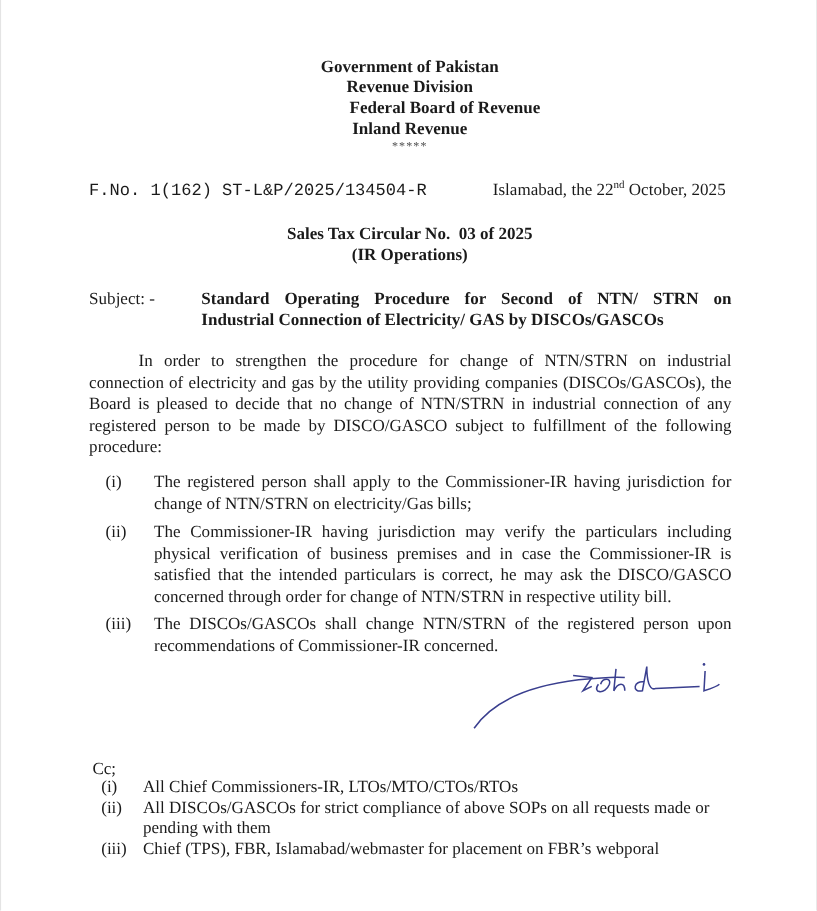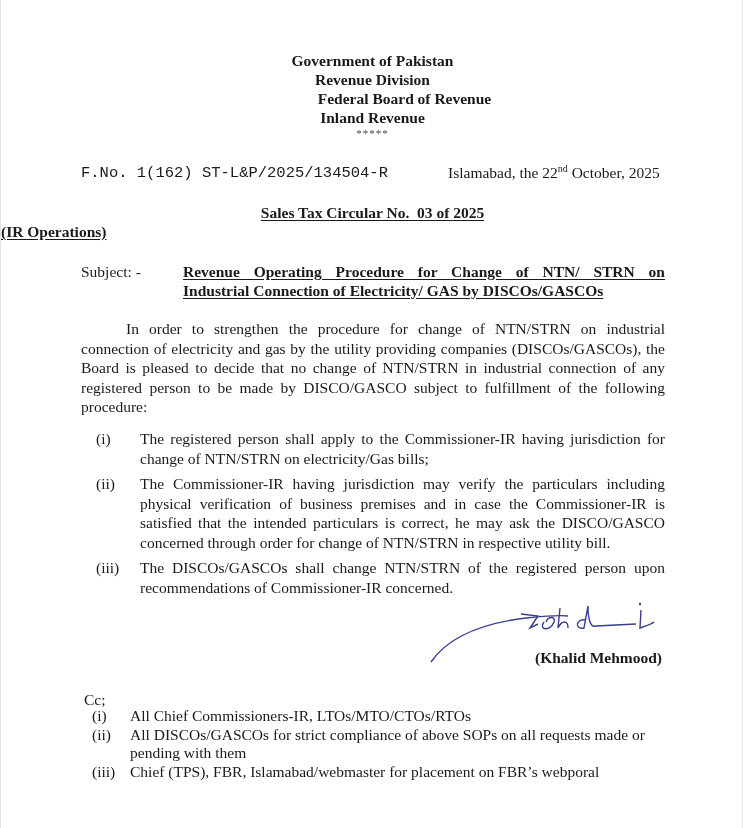--- a/index.html
+++ b/index.html
@@ -8,21 +8,21 @@
     background: #ffffff;
     font-family: "Liberation Serif", "DejaVu Serif", serif;
     color: #1a1a1a;
     position: relative;
   }
   .page { position: absolute; left: 0; top: 0; width: 743px; height: 828px; border-left: 1px solid #e4e4e4; border-right: 1px solid #e4e4e4; box-sizing: border-box; }
   .abs { position: absolute; }
   .hdr { left: 0; width: 743px; text-align: center; font-weight: bold; font-size: 15.5px; line-height: 19px; }
   .stars { left: 0; width: 743px; text-align: center; font-size: 11px; letter-spacing: 1px; color: #444; }
   .t15 { font-size: 15.5px; line-height: 20px; }
-  .u { text-decoration: underline; text-underline-offset: 2px; }
+  .u { text-underline-offset: 2px; }
   .b { font-weight: bold; }
   .just { text-align: justify; }
   .just-last { text-align: justify; text-align-last: justify; }
   sup { font-size: 10px; line-height: 0; vertical-align: super; }
   .item { display: flex; }
   .item .num { width: 44px; flex: none; }
   .item .txt { flex: 1; }
   .sig-svg { position: absolute; left: 425px; top: 600px; width: 260px; height: 70px; }
 </style>
 </head>
@@ -33,24 +33,24 @@
   <div class="abs hdr" style="top:51px;">Government of Pakistan</div>
   <div class="abs hdr" style="top:70px;">Revenue Division</div>
   <div class="abs hdr" style="top:89px;padding-left:32px;">Federal Board of Revenue</div>
   <div class="abs hdr" style="top:108px;">Inland Revenue</div>
   <div class="abs stars" style="top:127px;">*****</div>
 
   <div class="abs t15" style="left:80px; top:163px;font-family:Liberation Mono, monospace;">F.No. 1(162) ST-L&amp;P/2025/134504-R</div>
   <div class="abs t15" style="left:447px; top:163px; white-space:nowrap;"><span>Islamabad, the 22</span><sup>nd</sup><span> October, 2025</span></div>
 
   <div class="abs t15 b u" style="left:0; width:743px; text-align:center; top:203px; white-space:pre;">Sales Tax Circular No.  03 of 2025</div>
-  <div class="abs t15 b u" style="left:0; width:743px; text-align:left; top:222px;">(IR Operations)</div>
+  <div class="abs t15 b u" style="left:0; width:743px; text-align:center; top:222px;">(IR Operations)</div>
 
   <div class="abs t15" style="left:80px; top:262px;">Subject: -</div>
-  <div class="abs t15 b u just-last" style="left:182px; width:482px; top:262px;">Revenue Operating Procedure for Change of NTN/ STRN on</div>
+  <div class="abs t15 b u just-last" style="left:182px; width:482px; top:262px;">Standard Operating Procedure for Second of NTN/ STRN on</div>
   <div class="abs t15 b u" style="left:182px; top:281px;">Industrial Connection of Electricity/ GAS by DISCOs/GASCOs</div>
 
   <div class="abs t15 just" style="left:80px; width:584px; top:319px; text-indent:45px; line-height:19.5px;">In order to strengthen the procedure for change of NTN/STRN on industrial connection of electricity and gas by the utility providing companies (DISCOs/GASCOs), the Board is pleased to decide that no change of NTN/STRN in industrial connection of any registered person to be made by DISCO/GASCO subject to fulfillment of the following procedure:</div>
 
   <div class="abs t15" style="left:95px; width:569px; top:429px; line-height:19.5px;">
     <div class="item" style="margin-bottom:6px;">
       <span class="num">(i)</span>
       <span class="txt just">The registered person shall apply to the Commissioner-IR having jurisdiction for change of NTN/STRN on electricity/Gas bills;</span>
     </div>
     <div class="item" style="margin-bottom:6px;">
@@ -65,21 +65,20 @@
 
   <svg class="sig-svg" viewBox="0 0 260 70">
     <path d="M5 62 C 20 40, 50 24, 100 18 C 120 16, 135 15, 142 16" fill="none" stroke="#3a3f8f" stroke-width="1.4"></path>
     <path d="M95 14 L 112 16 L 104 28 L 112 24" fill="none" stroke="#3a3f8f" stroke-width="1.4"></path>
     <path d="M118 22 C 112 30, 124 32, 128 22 C 130 16, 122 16, 120 22" fill="none" stroke="#3a3f8f" stroke-width="1.4"></path>
     <path d="M134 8 L 132 28 C 136 20, 142 20, 142 28" fill="none" stroke="#3a3f8f" stroke-width="1.4"></path>
     <path d="M160 20 C 150 18, 148 30, 158 28 L 162 6 C 162 18, 164 28, 170 26 L 210 24" fill="none" stroke="#3a3f8f" stroke-width="1.4"></path>
     <path d="M215 10 L 214 28 C 220 26, 226 24, 228 22" fill="none" stroke="#3a3f8f" stroke-width="1.4"></path>
     <circle cx="214" cy="4" r="1.2" fill="#3a3f8f"></circle>
   </svg>
-  <div class="abs t15 b" style="left:534px; top:648px;">(Khalid Mehmood)</div>
 
   <div class="abs t15" style="left:83px; top:690px;">Cc;</div>
   <div class="abs t15" style="left:91px; width:573px; top:707px; line-height:18.5px;">
     <div class="item">
       <span class="num" style="width:38px;">(i)</span>
       <span class="txt">All Chief Commissioners-IR, LTOs/MTO/CTOs/RTOs</span>
     </div>
     <div class="item">
       <span class="num" style="width:38px;">(ii)</span>
       <span class="txt">All DISCOs/GASCOs for strict compliance of above SOPs on all requests made or pending with them</span>

